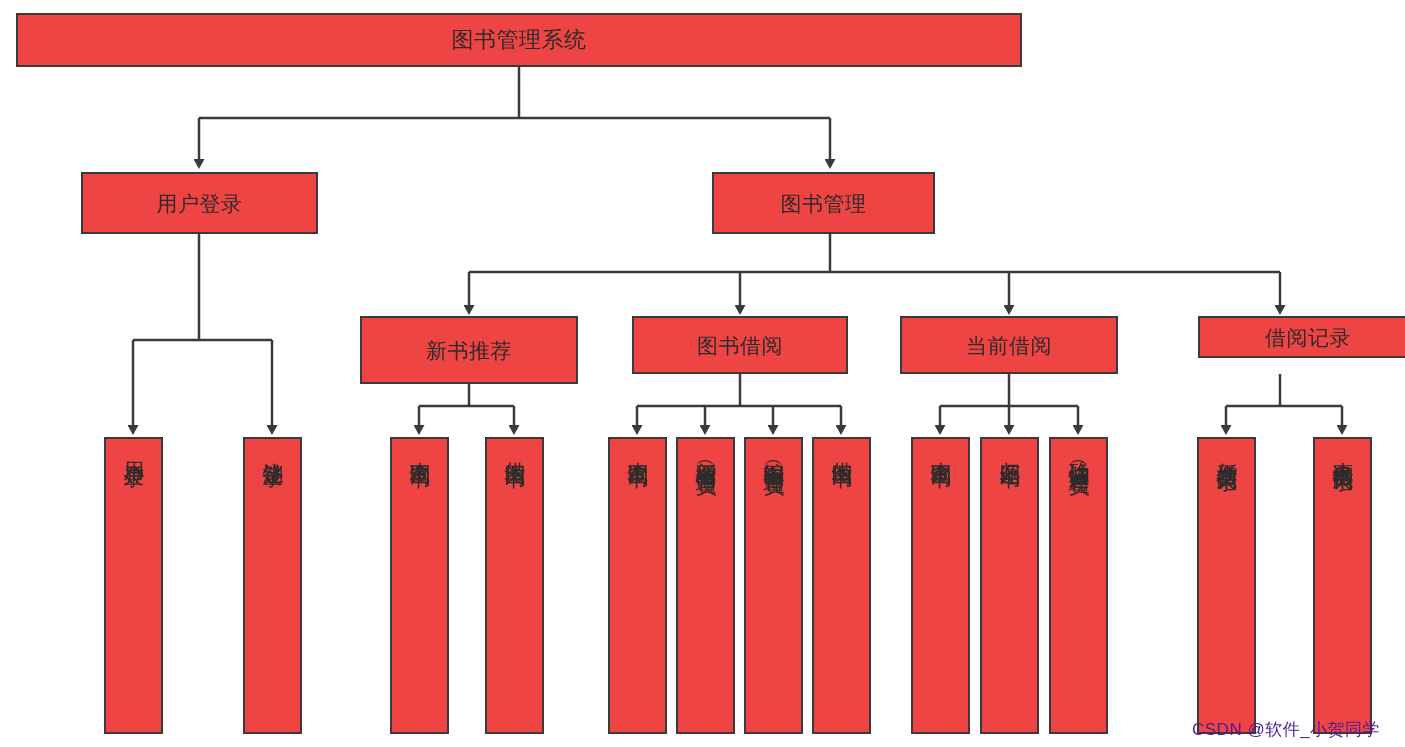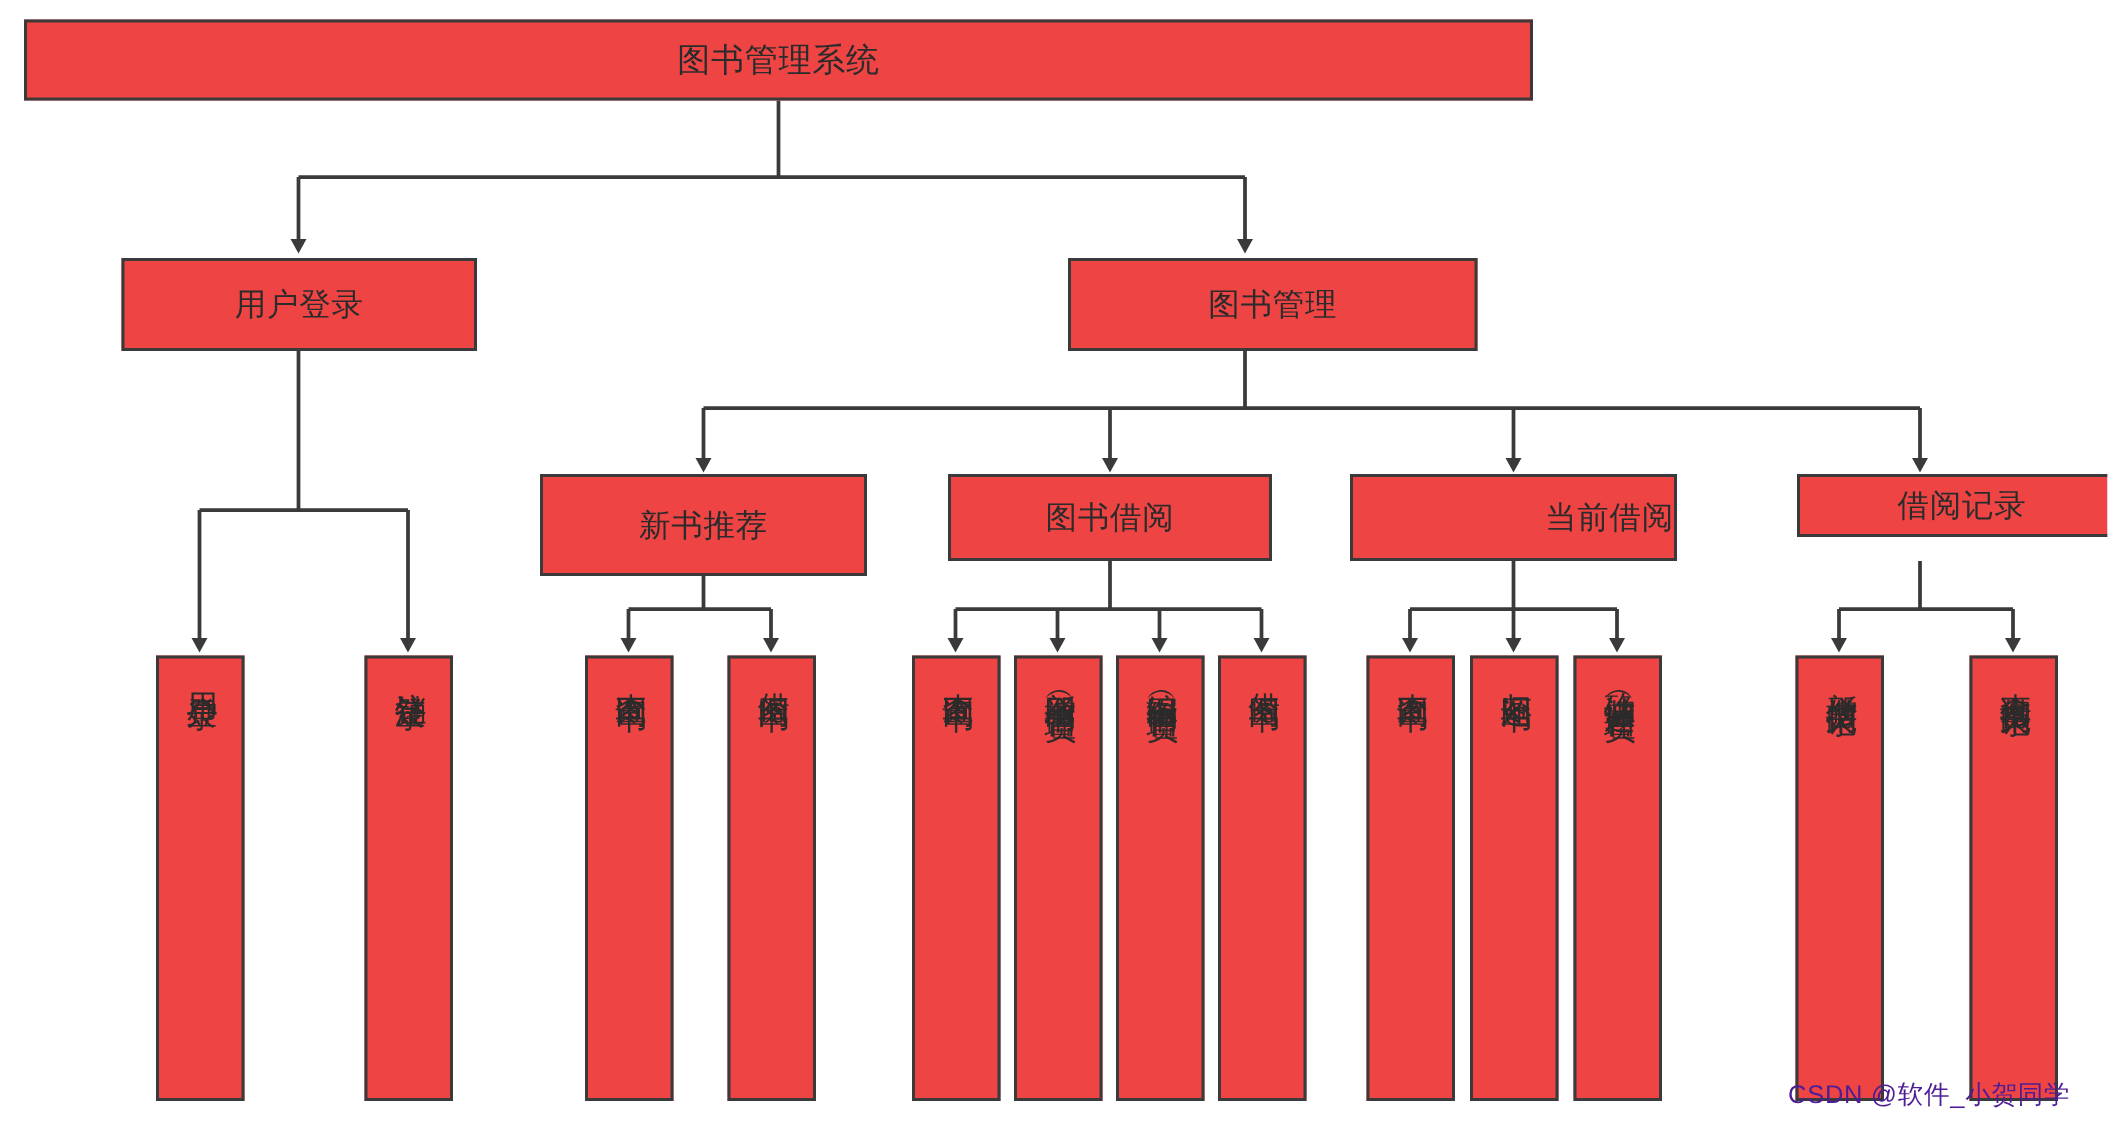--- a/index.html
+++ b/index.html
@@ -133,31 +133,31 @@
     </g>
   </svg>
 
   <div class="node horiz root" style="left:16px; top:13px; width:1006px; height:54px;">
     <span class="lbl">图书管理系统</span>
   </div>
 
   <div class="node horiz" style="left:81px; top:172px; width:237px; height:62px;">
     <span class="lbl">用户登录</span>
   </div>
-  <div class="node horiz" style="left:712px; top:172px; width:273px; height:62px;">
+  <div class="node horiz" style="left:712px; top:172px; width:223px; height:62px;">
     <span class="lbl">图书管理</span>
   </div>
 
   <div class="node horiz" style="left:360px; top:316px; width:218px; height:68px;">
     <span class="lbl">新书推荐</span>
   </div>
   <div class="node horiz" style="left:632px; top:316px; width:216px; height:58px;">
     <span class="lbl">图书借阅</span>
   </div>
-  <div class="node horiz" style="left:900px; top:316px; width:218px; height:58px;justify-content:flex-end;">
+  <div class="node horiz" style="left:900px; top:316px; width:218px; height:58px;">
     <span class="lbl">当前借阅</span>
   </div>
   <div class="node horiz" style="left:1170px; top:316px; width:220px; height:42px;margin-left:28px;">
     <span class="lbl">借阅记录</span>
   </div>
 
   <div class="node vert" style="left:104px; top:437px; width:59px; height:297px;">
     <span class="lbl">用户登录</span>
   </div>
   <div class="node vert" style="left:243px; top:437px; width:59px; height:297px;">

